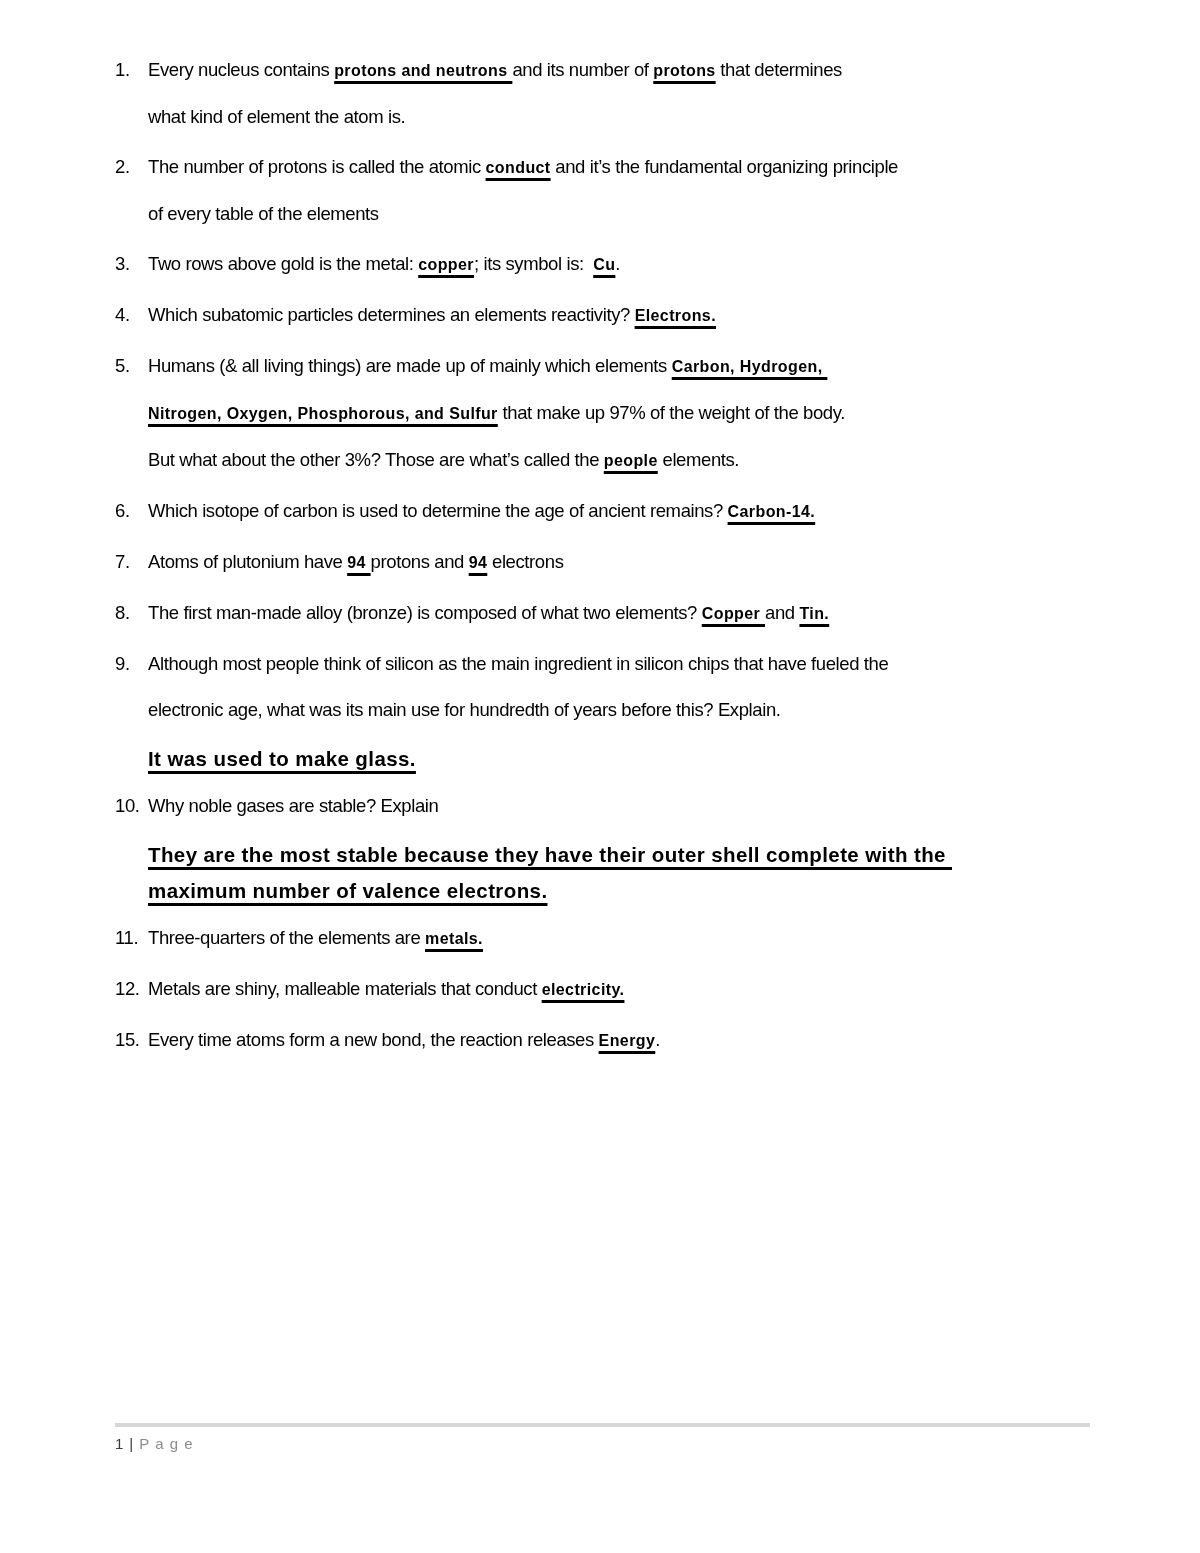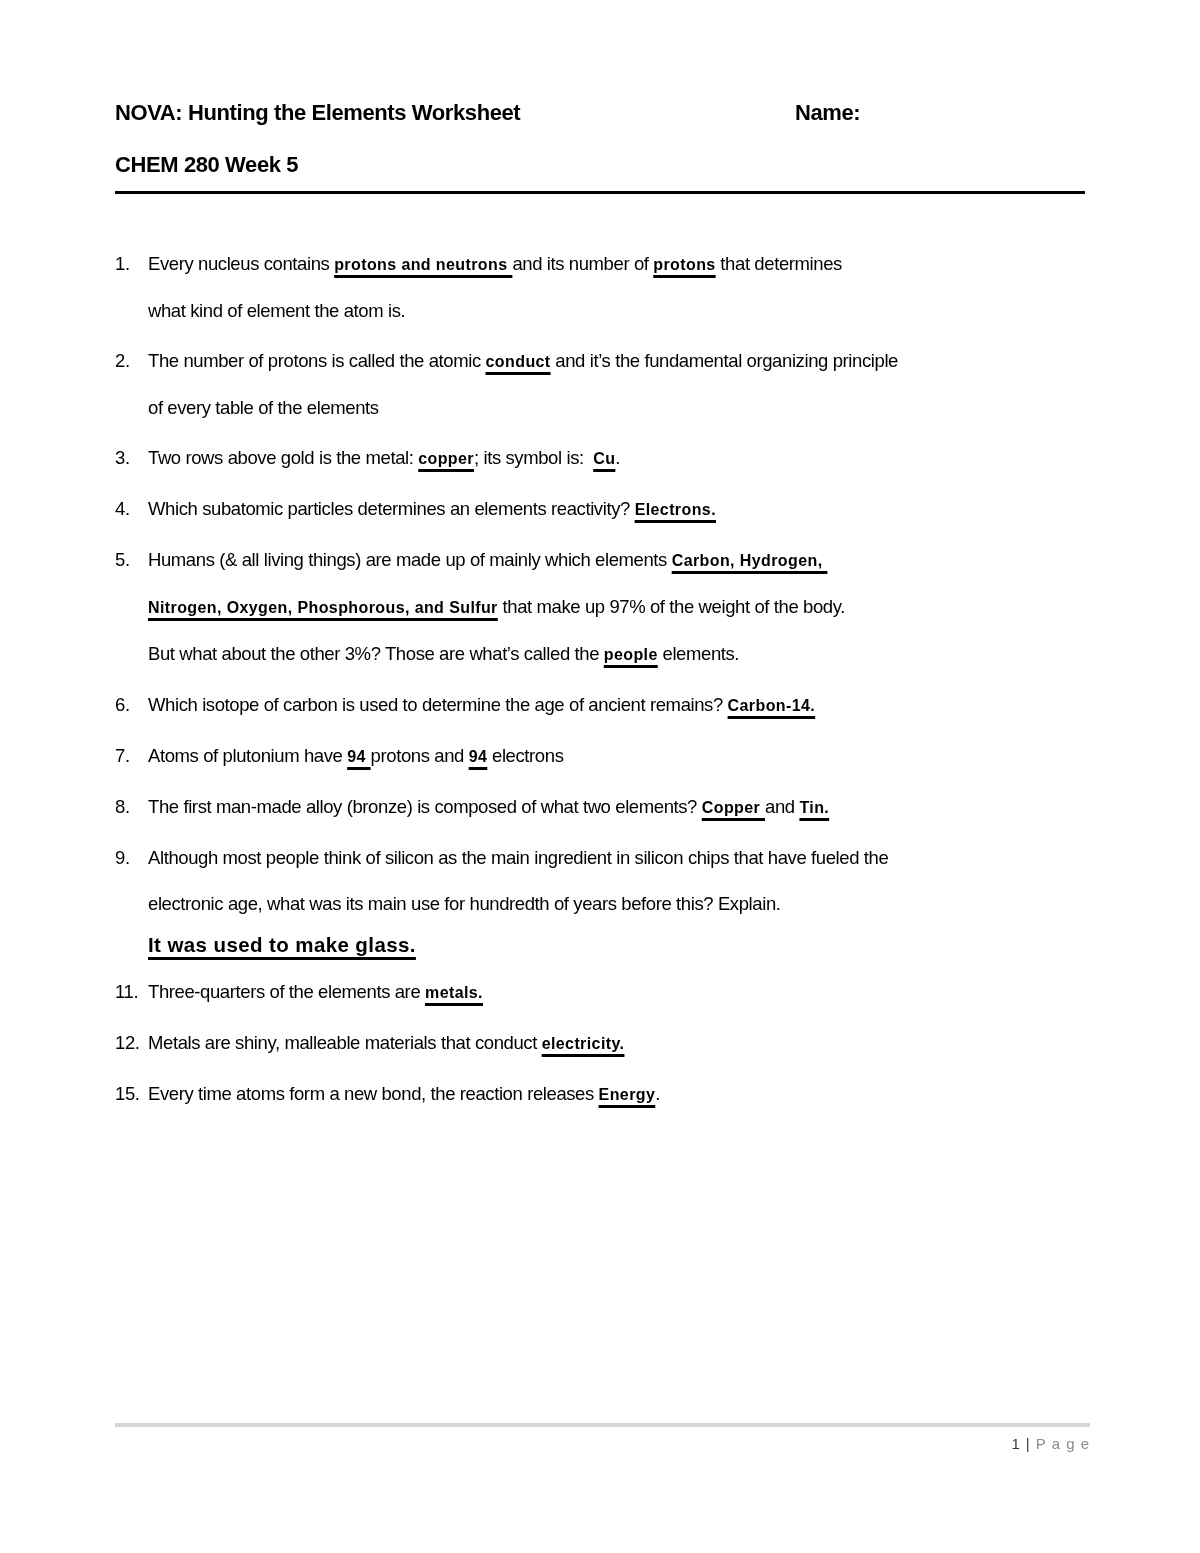--- a/index.html
+++ b/index.html
@@ -78,21 +78,21 @@
   .answer {
     font-weight: bold;
     font-size: 16px;
     letter-spacing: 0.4px;
     text-decoration: underline;
     text-decoration-thickness: 2.5px;
     text-underline-offset: 5px;
   }
   .answer-block {
     margin-left: 33px;
-    margin-top: 0px;
+    margin-top: 8px;
     margin-bottom: 6px;
     font-size: 20.5px;
     font-weight: bold;
     letter-spacing: 0.4px;
     line-height: 36px;
     white-space: pre-wrap;
   }
   .answer-block .answer {
     font-size: 20.5px;
   }
@@ -102,40 +102,33 @@
     left: 115px;
     right: 110px;
     top: 1423px;
   }
   .footer-rule {
     height: 4px;
     background: #d6d6d6;
   }
   .footer-text {
     margin-top: 8px;
-    text-align: right;
+    text-align: left;
     font-size: 15px;
     color: #8c8c8c;
   }
   .footer-text .page-number { color: #3a3a3a; }
   .footer-text .page-separator { color: #3a3a3a; padding: 0 6px; }
   .footer-text .page-word { letter-spacing: 1px; }
 </style>
 </head>
 <body>
 
 <div class="page">
 
-  <div class="header">
-    <div class="title-row">
-      <span class="doc-title">NOVA: Hunting the Elements Worksheet</span>
-      <span class="name-label">Name:</span>
-    </div>
-    <div class="course-line">CHEM 280 Week 5</div>
-  </div>
 
   <ol class="question-list">
   <li class="q-item">
     <div class="q-row">
       <span class="q-num">1.</span>
       <div class="q-text"><span class="seg">Every nucleus contains </span><span class="seg answer">protons and neutrons </span><span class="seg">and its number of </span><span class="seg answer">protons</span><span class="seg"> that determines
 what kind of element the atom is.</span></div>
     </div>
   </li>
 
@@ -193,20 +186,28 @@
 
   <li class="q-item">
     <div class="q-row">
       <span class="q-num">9.</span>
       <div class="q-text"><span class="seg">Although most people think of silicon as the main ingredient in silicon chips that have fueled the
 electronic age, what was its main use for hundredth of years before this? Explain.</span></div>
     </div>
   <div class="answer-block"><span class="seg answer">It was used to make glass.</span></div>
       </li>
 
+  <li class="q-item">
+    <div class="q-row">
+      <span class="q-num">10.</span>
+      <div class="q-text"><span class="seg">Why noble gases are stable? Explain</span></div>
+    </div>
+  <div class="answer-block"><span class="seg answer">They are the most stable because they have their outer shell complete with the 
+maximum number of valence electrons.</span></div>
+      </li>
 
   <li class="q-item">
     <div class="q-row">
       <span class="q-num">11.</span>
       <div class="q-text"><span class="seg">Three-quarters of the elements are </span><span class="seg answer">metals.</span></div>
     </div>
   </li>
 
   <li class="q-item">
     <div class="q-row">

